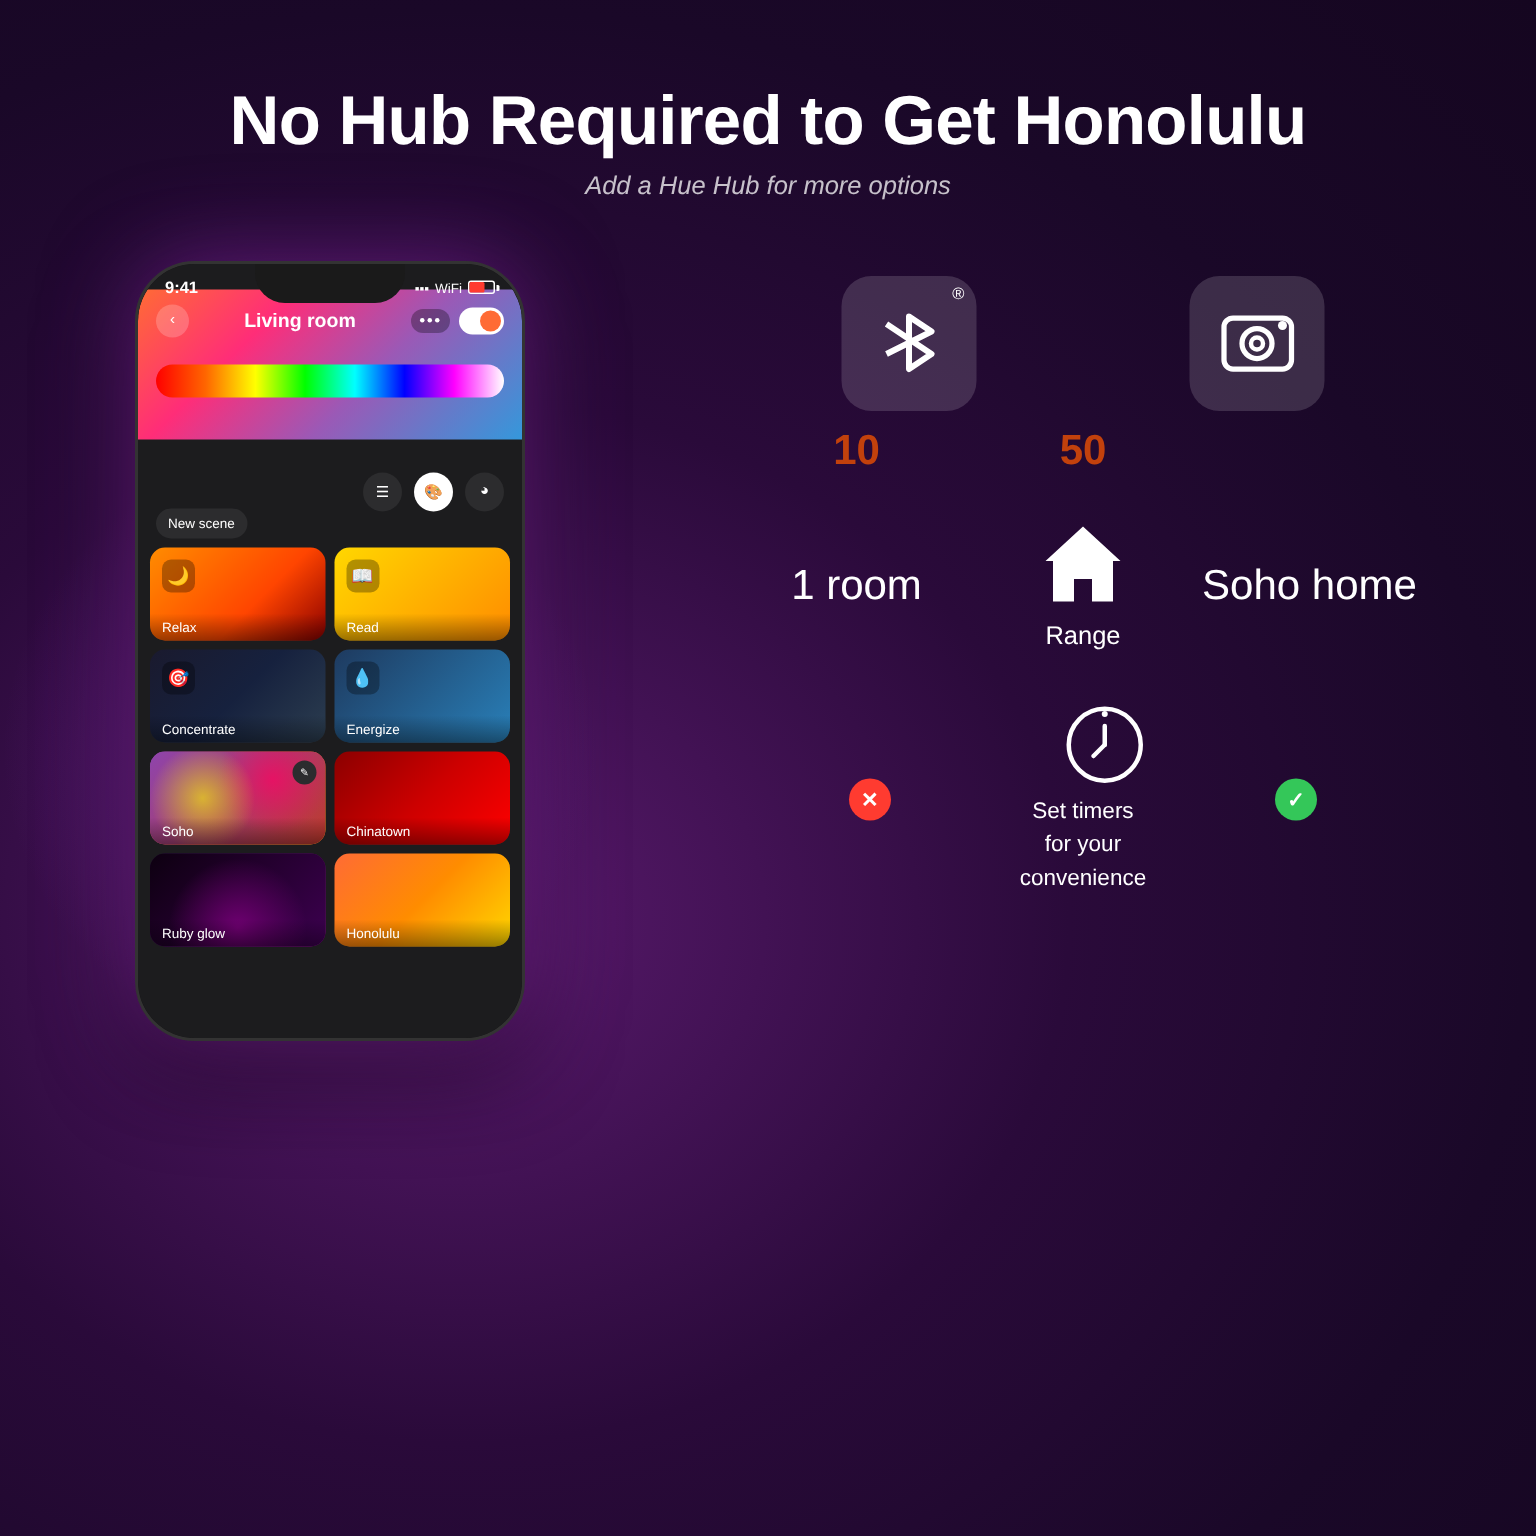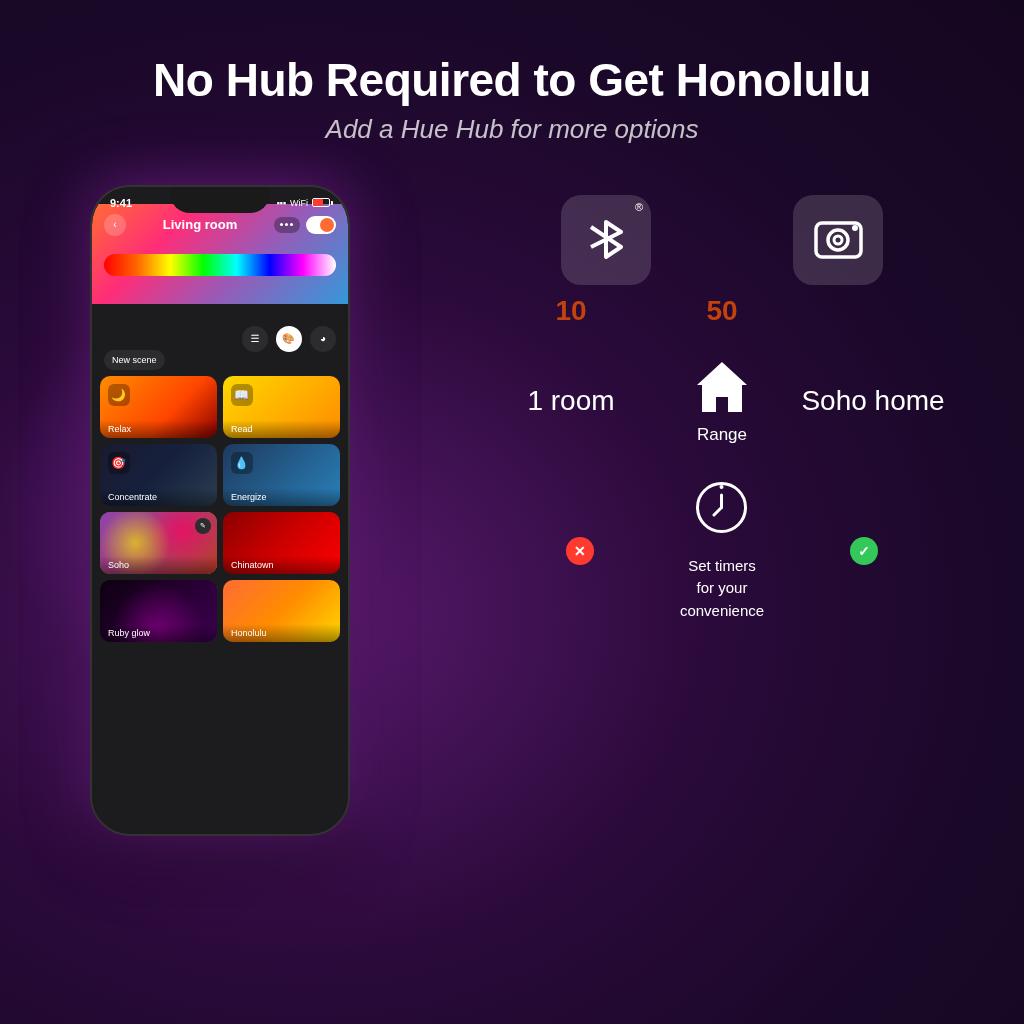--- a/index.html
+++ b/index.html
@@ -19,21 +19,21 @@
       padding-bottom: 30px;
     }
     .header h1 {
       font-size: 46px;
       font-weight: 800;
       color: #ffffff;
       letter-spacing: -0.5px;
       line-height: 1.1;
     }
     .header p {
-      font-size: 26px;
+      font-size: 17px;
       color: rgba(255,255,255,0.75);
       font-style: italic;
       margin-top: 8px;
     }
 
     
     .main-content {
       display: flex;
       flex-direction: row;
       align-items: flex-start;
@@ -43,21 +43,21 @@
 
     
     .phone-wrapper {
       flex: 0 0 380px;
       position: relative;
       margin-top: 10px;
     }
 
     .phone {
       width: 260px;
-      height: 651px;
+      height: 520px;
       background: #1a1a1a;
       border-radius: 40px;
       position: relative;
       margin: 0 auto;
       box-shadow: 0 0 60px rgba(180, 50, 220, 0.5), 0 20px 60px rgba(0,0,0,0.8);
       overflow: hidden;
       border: 2px solid #333;
     }
 
     
@@ -409,22 +409,22 @@
       align-items: center;
       justify-content: center;
       color: white;
       font-size: 14px;
       font-weight: 700;
     }
 
     .timer-center {
       display: flex;
       flex-direction: column;
-      align-items: center;
-      gap: 20px;
+      align-items: flex-end;
+      gap: 6px;
     }
 
     
     .glow-left {
       position: absolute;
       left: 0;
       top: 300px;
       width: 400px;
       height: 400px;
       background: radial-gradient(circle, rgba(150, 50, 200, 0.4) 0%, transparent 70%);

